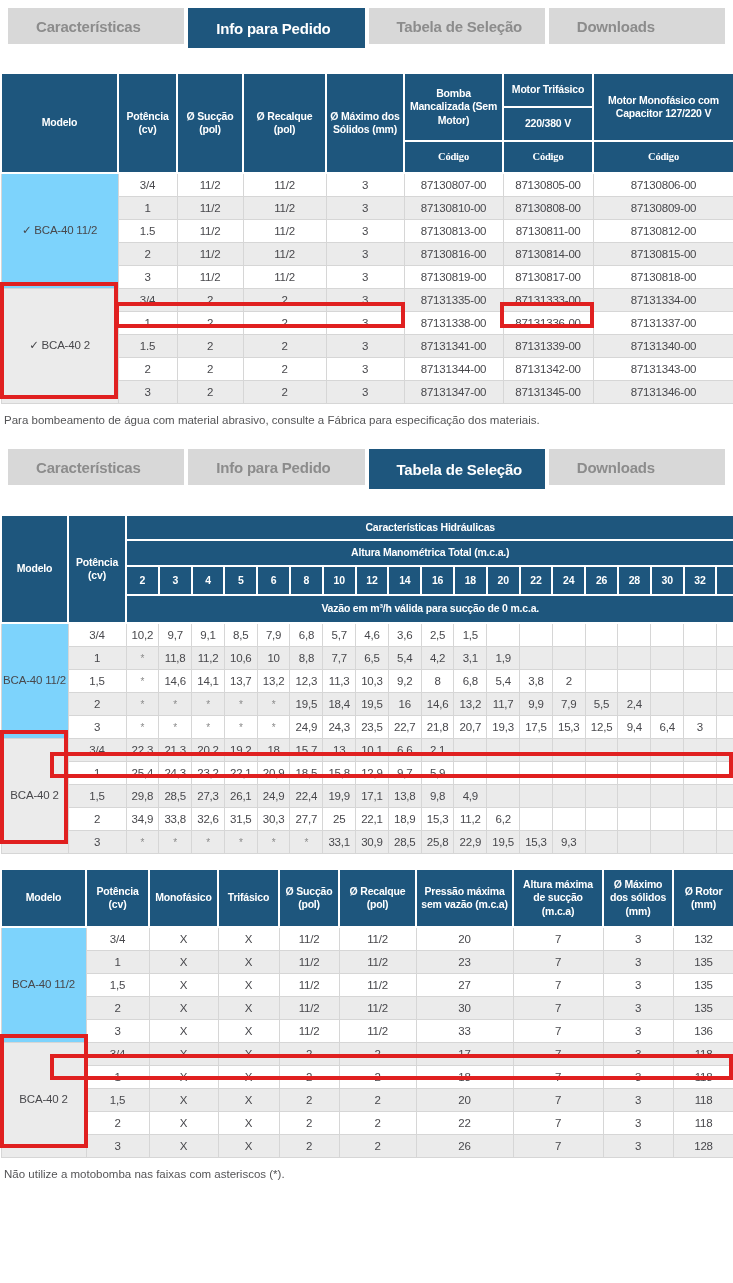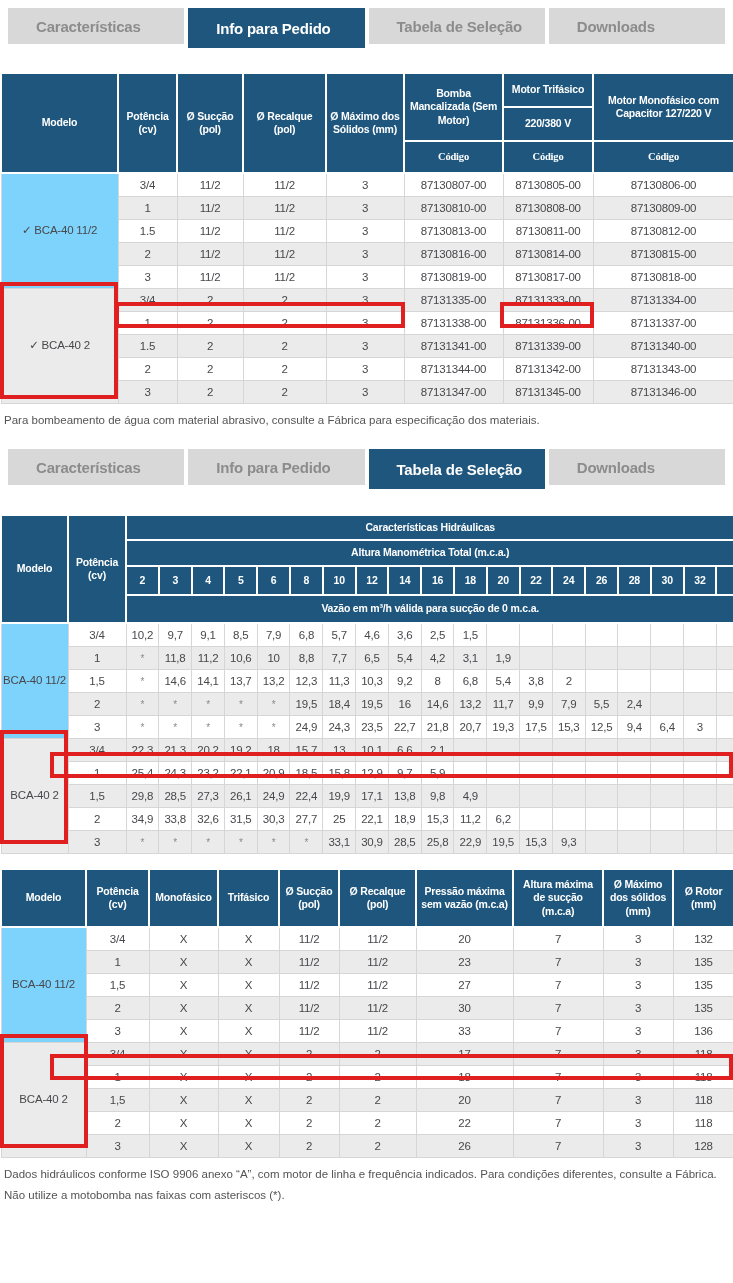--- a/index.html
+++ b/index.html
@@ -635,18 +635,17 @@
             <td>3</td>
             <td>128</td>
           </tr>
         </tbody>
     </table>
     <div class="hl" style="left:0; top:166px; width:88px; height:114px;"></div>
     <div class="hl" style="left:50px; top:186px; width:683px; height:26px;"></div>
   </div>
 
   <div class="notes">
-    <div>Dados hidráulicos conforme ISO 9906 anexo “A”, com motor de linha e frequência indicados. Para condições diferentes, consulte a Fábrica.</div>
     <div>Não utilize a motobomba nas faixas com asteriscos (*).</div>
 
   </div>
 
 </div>
 
 </body></html>

